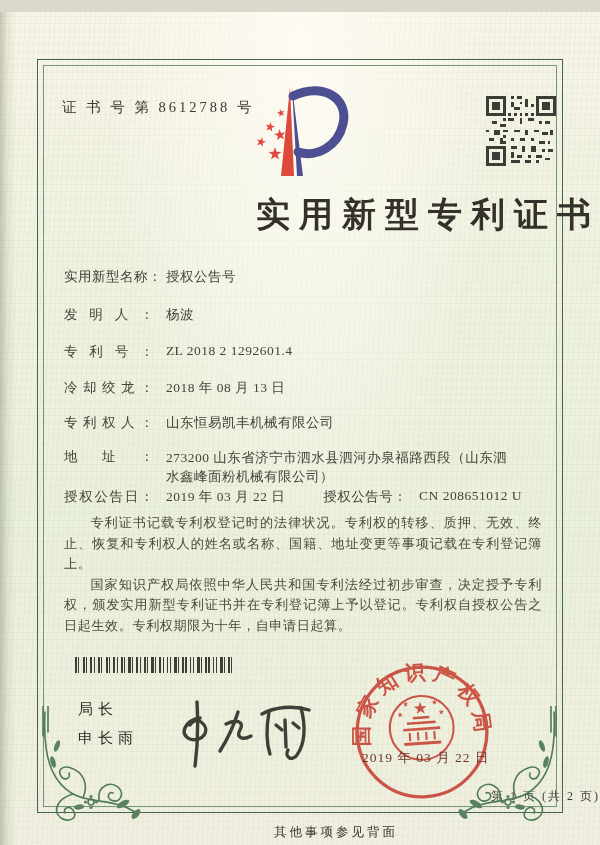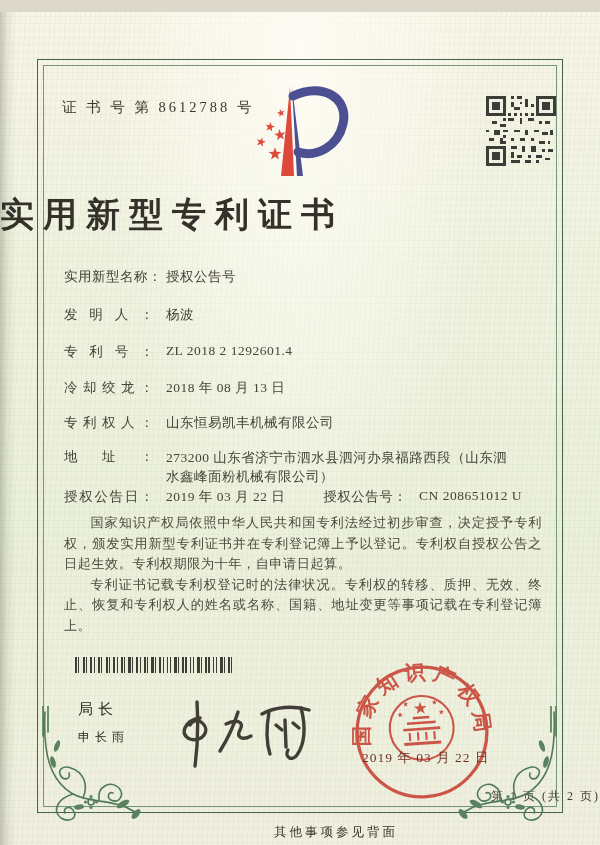--- a/index.html
+++ b/index.html
@@ -20,21 +20,21 @@
     border:1px solid #74977c; }
   .ornament { position:absolute; width:112px; height:118px; z-index:2; }
   .ornament.left  { left:39px;  top:694px; }
   .ornament.right { left:448px; top:694px; transform:scaleX(-1); }
 
   .cert-no { position:absolute; left:62px; top:86px; font-size:14.5px; letter-spacing:3px;
     color:#3a392f; }
   .logo { position:absolute; left:235px; top:68px; }
   .qr   { position:absolute; left:486px; top:84px; }
 
-  .title { position:absolute; left:0; top:180px; width:600px; text-align:left;
+  .title { position:absolute; left:0; top:180px; width:600px; text-align:right;
     font-size:34px; font-weight:bold; letter-spacing:9px; color:#33312a; }
 
   .field-row { position:absolute; left:64px; font-size:13.5px; color:#45433a;
     letter-spacing:0.5px; white-space:nowrap; }
   .flabel { display:inline-block; width:90px; text-align:justify; text-align-last:justify;
     vertical-align:top; }
   .fvalue { display:inline-block; margin-left:8px; vertical-align:top; }
   .addr-block { white-space:normal; width:392px; line-height:19px; }
   .addr-block span { display:block; }
   .r1 { top:256px; } .r2 { top:294px; } .r3 { top:331px; } .r4 { top:367px; }
@@ -49,21 +49,21 @@
     background:repeating-linear-gradient(90deg,
       #26261f 0 1.5px, rgba(0,0,0,0) 1.5px 3px,
       #26261f 3px 4px, rgba(0,0,0,0) 4px 7.5px,
       #26261f 7.5px 10px, rgba(0,0,0,0) 10px 11px,
       #26261f 11px 12px, rgba(0,0,0,0) 12px 15px,
       #26261f 15px 17px, rgba(0,0,0,0) 17px 18.5px,
       #26261f 18.5px 19.5px, rgba(0,0,0,0) 19.5px 23px); }
 
   .sig-title { position:absolute; left:78px; top:688px; font-size:15px; letter-spacing:5px;
     color:#2b2a24; }
-  .sig-name  { position:absolute; left:78px; top:717px; font-size:12px; letter-spacing:5px;
+  .sig-name  { position:absolute; left:78px; top:717px; font-size:15px; letter-spacing:5px;
     color:#2b2a24;text-align:center; }
   .signature-svg { position:absolute; left:166px; top:680px; z-index:3; }
 
   .seal { position:absolute; left:350px; top:648px; z-index:3; }
   .seal-date { position:absolute; left:362px; top:737px; z-index:4; font-size:13.5px;
     color:#6e342a; letter-spacing:1px; white-space:nowrap; }
 
   .footer-page { position:absolute; left:0; top:776px; width:600px; text-align:right;
     font-size:12px; letter-spacing:2px; color:#3f3e36; }
   .back-note { position:absolute; left:0; top:812px; width:600px; text-align:center;
@@ -182,22 +182,22 @@
     </span>
   </div>
   <div class="field-row r7">
     <span class="flabel">授权公告日：</span>
     <span class="fvalue">2019 年 03 月 22 日</span>
     <span class="fvalue pair2">授权公告号：</span>
     <span class="fvalue">CN 208651012 U</span>
   </div>
 
   <div class="body-text">
+    <p>专利证书记载专利权登记时的法律状况。专利权的转移、质押、无效、终止、恢复和专利权人的姓名或名称、国籍、地址变更等事项记载在专利登记簿上。</p>
     <p>国家知识产权局依照中华人民共和国专利法经过初步审查，决定授予专利权，颁发实用新型专利证书并在专利登记簿上予以登记。专利权自授权公告之日起生效。专利权期限为十年，自申请日起算。</p>
-    <p>专利证书记载专利权登记时的法律状况。专利权的转移、质押、无效、终止、恢复和专利权人的姓名或名称、国籍、地址变更等事项记载在专利登记簿上。</p>
   </div>
 
   <div class="barcode"></div>
 
   <div class="sig-title">局长</div>
   <div class="sig-name">申长雨</div>
 
   <svg class="signature-svg" width="150" height="80" viewBox="0 0 150 80">
     <g fill="none" stroke="#32302a" stroke-width="3.4" stroke-linecap="round" stroke-linejoin="round" opacity="0.92">
       <path d="M34,26 C20,28 12,42 24,47 C36,51 46,38 35,30 C31,27 26,29 24,33"></path>

